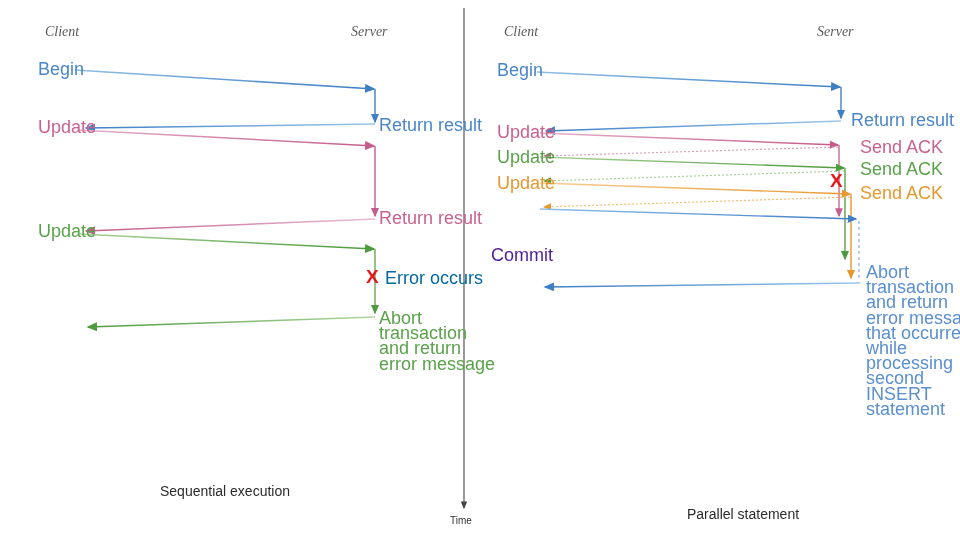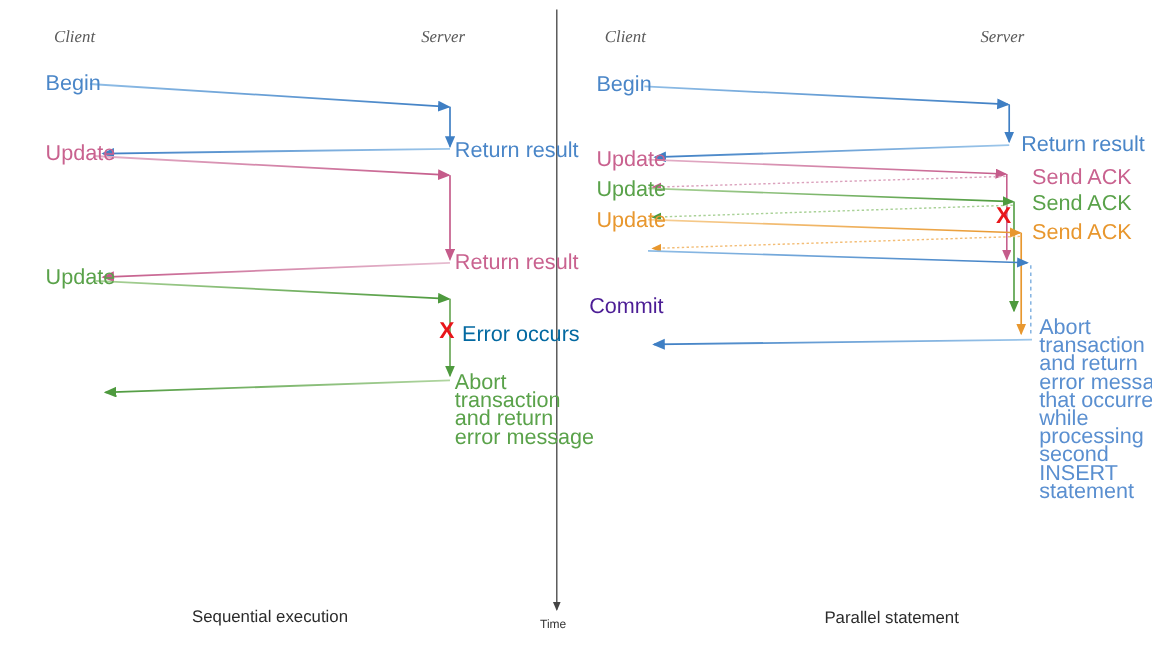--- a/index.html
+++ b/index.html
@@ -134,21 +134,21 @@
   <div class="lbl" style="left:38px;top:120px;color:#c9628f;">Update</div>
   <div class="lbl" style="left:38px;top:224px;color:#5aa24a;">Update</div>
 
   <div class="lbl" style="left:379px;top:118px;color:#4a86c8;">Return result</div>
   <div class="lbl" style="left:379px;top:211px;color:#c9628f;">Return result</div>
   <div class="lbl" style="left:385px;top:271px;color:#0369a1;">Error occurs</div>
   <div class="lbl multi" style="left:379px;top:311px;color:#5aa24a;width:95px;">Abort<br>transaction<br>and return<br>error message</div>
 
   <div style="position:absolute;left:366px;top:266px;color:#e8161a;font-size:19px;font-weight:bold;font-family:'Liberation Sans',sans-serif;">X</div>
 
-  <div class="lbl cap" style="left:160px;top:506px;">Sequential execution</div>
+  <div class="lbl cap" style="left:160px;top:484px;">Sequential execution</div>
 
   <div class="lbl timelbl" style="left:450px;top:513px;">Time</div>
 
   <div class="lbl hdr" style="left:504px;top:24px;">Client</div>
   <div class="lbl hdr" style="left:817px;top:24px;">Server</div>
 
   <div class="lbl" style="left:497px;top:63px;color:#4a86c8;">Begin</div>
   <div class="lbl" style="left:497px;top:125px;color:#c9628f;">Update</div>
   <div class="lbl" style="left:497px;top:150px;color:#5aa24a;">Update</div>
   <div class="lbl" style="left:497px;top:176px;color:#e8972e;">Update</div>

